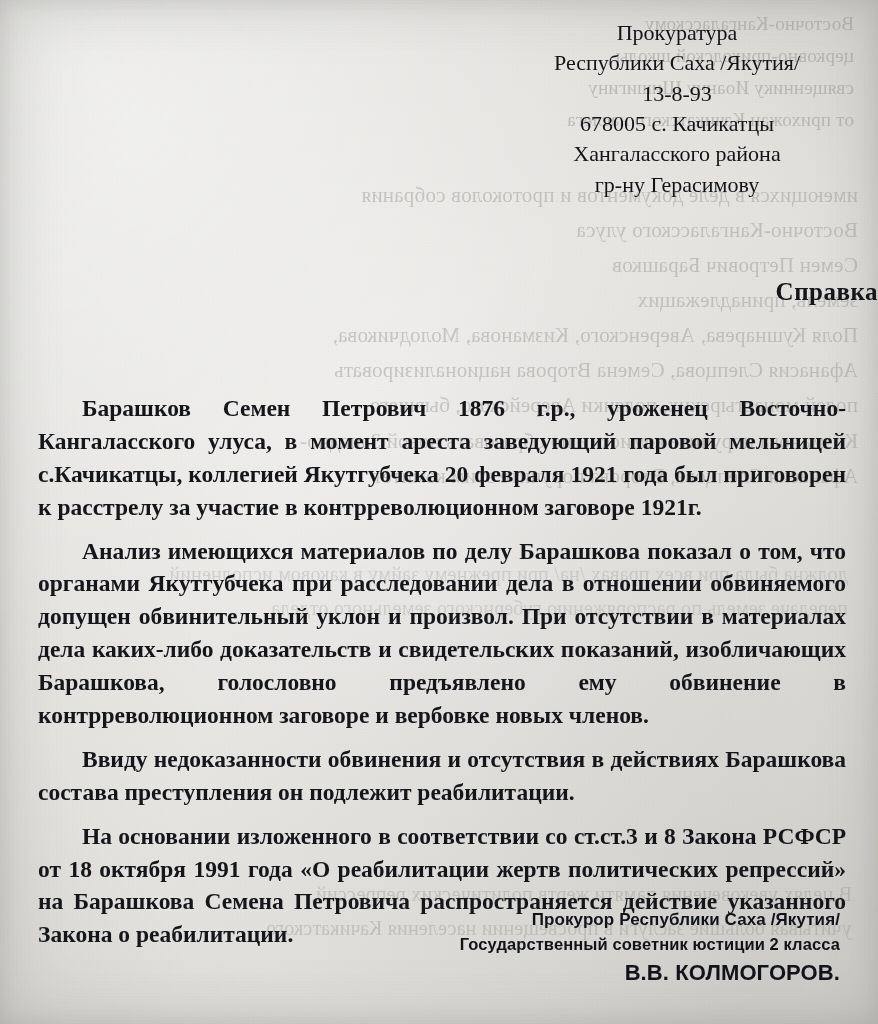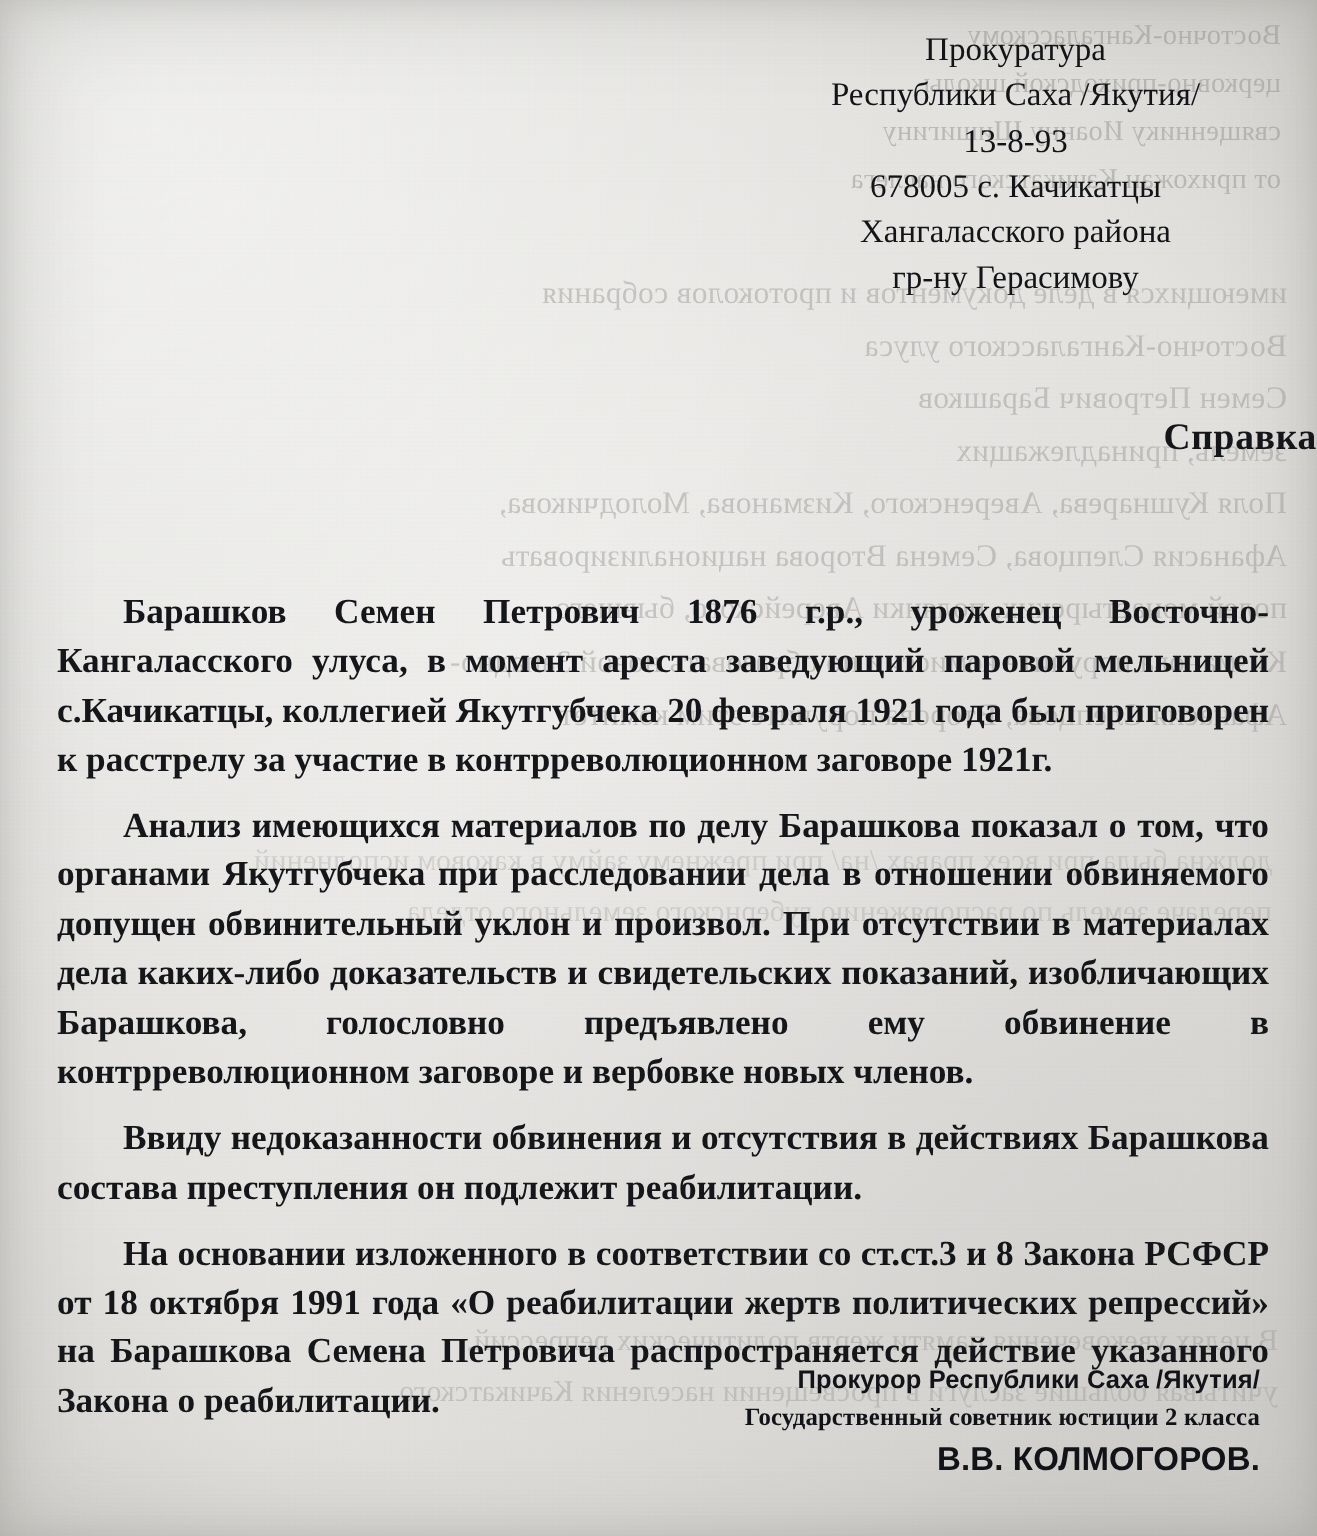--- a/index.html
+++ b/index.html
@@ -134,21 +134,21 @@
     top: 908px;
     right: 38px;
     text-align: right;
     font-family: "Liberation Sans", sans-serif;
     font-size: 17px;
     font-weight: bold;
     line-height: 1.45;
     letter-spacing: 0.1px;
     color: #111318;
   }
-  .signature .line2 { font-size: 16.5px; font-family: Liberation Serif, serif; }
+  .signature .line2 { font-size: 16.5px; }
   .signature .line3 { font-size: 22px; }
 </style>
 </head>
 <body>
 
 <div class="page">
   <div class="bleed bleed-top">
     <p>Восточно-Кангаласскому</p>
     <p>церковно-приходской школы</p>
     <p>священнику Иоанну Шишигину</p>

